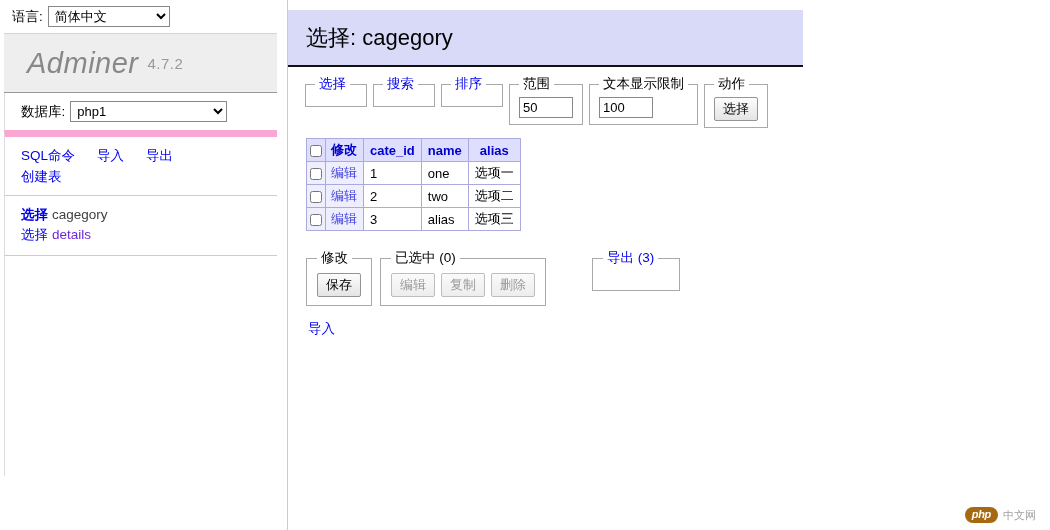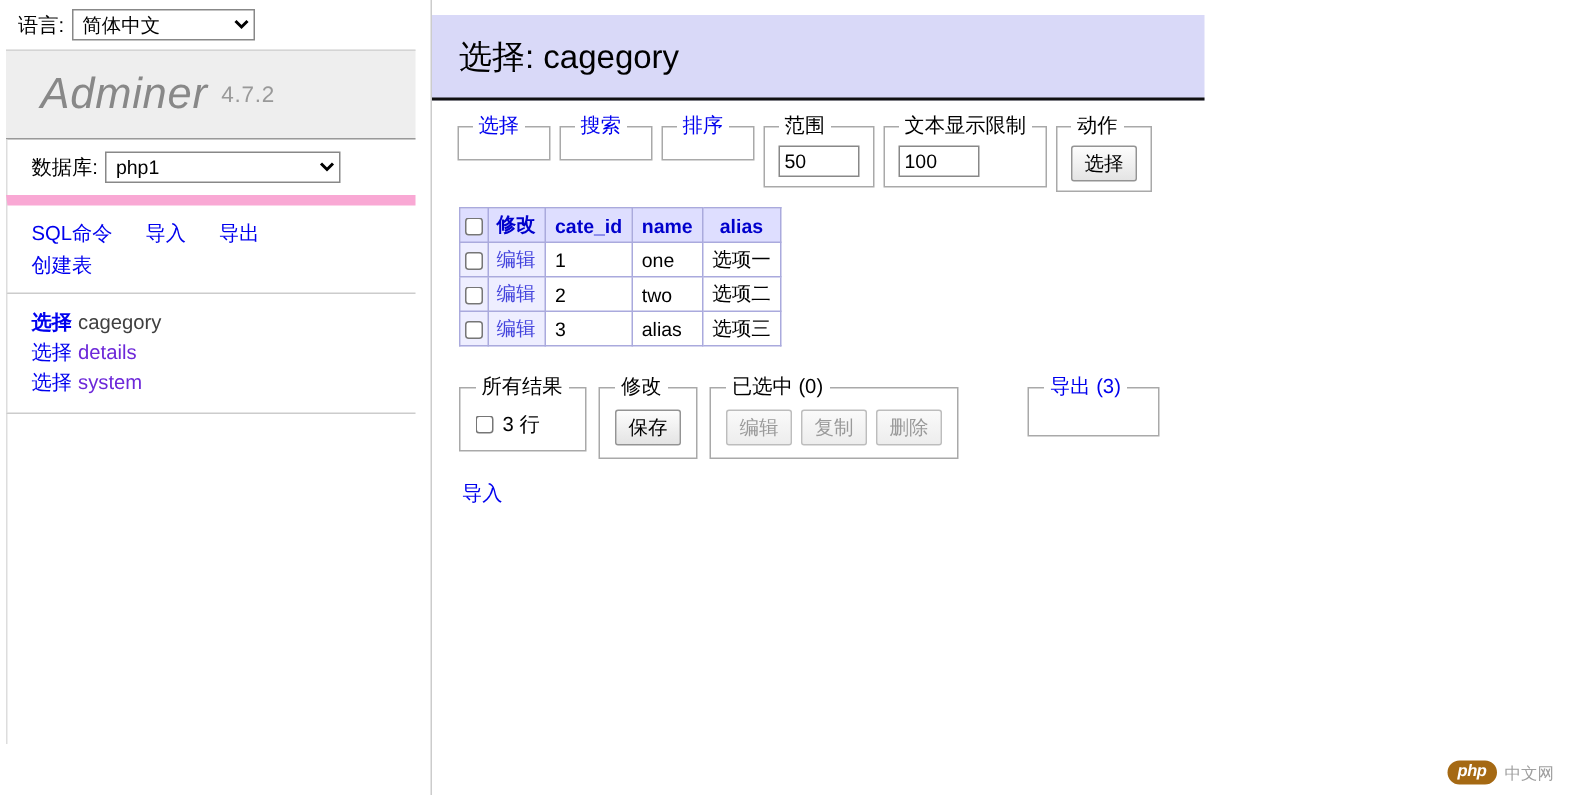--- a/index.html
+++ b/index.html
@@ -327,23 +327,20 @@
       <a href="#">SQL命令</a><a href="#">导入</a><a href="#" class="nowrap-last">导出</a>
       <span class="row2"><a href="#">创建表</a></span>
     </div>
 
     <div class="tables-list">
       <div class="tbl-line active">
         <a href="#" class="sel">选择</a><a href="#" class="tname">cagegory</a>
       </div>
       <div class="tbl-line">
         <a href="#" class="sel">选择</a><a href="#" class="tname">details</a>
-      </div>
-      <div class="tbl-line">
-        <a href="#" class="sel">选择</a><a href="#" class="tname">system</a>
       </div>
     </div>
 
     <div class="side-tail"></div>
   </div>
 
   <div id="main">
 
 
     <div class="page-banner">
@@ -421,27 +418,20 @@
             </td>
             <td>3</td>
             <td>alias</td>
             <td>选项三</td>
           </tr>
         </tbody>
       </table>
     </div>
 
     <div class="bottom-row">
-      <fieldset class="fs-allresults">
-        <legend>所有结果</legend>
-        <div class="inner">
-          <input type="checkbox" style="">
-          <span>3 行</span>
-        </div>
-      </fieldset>
 
       <fieldset class="fs-modify">
         <legend>修改</legend>
         <div class="inner">
           <button class="ui-button">保存</button>
         </div>
       </fieldset>
 
       <fieldset class="fs-selected">
         <legend>已选中 (0)</legend>

